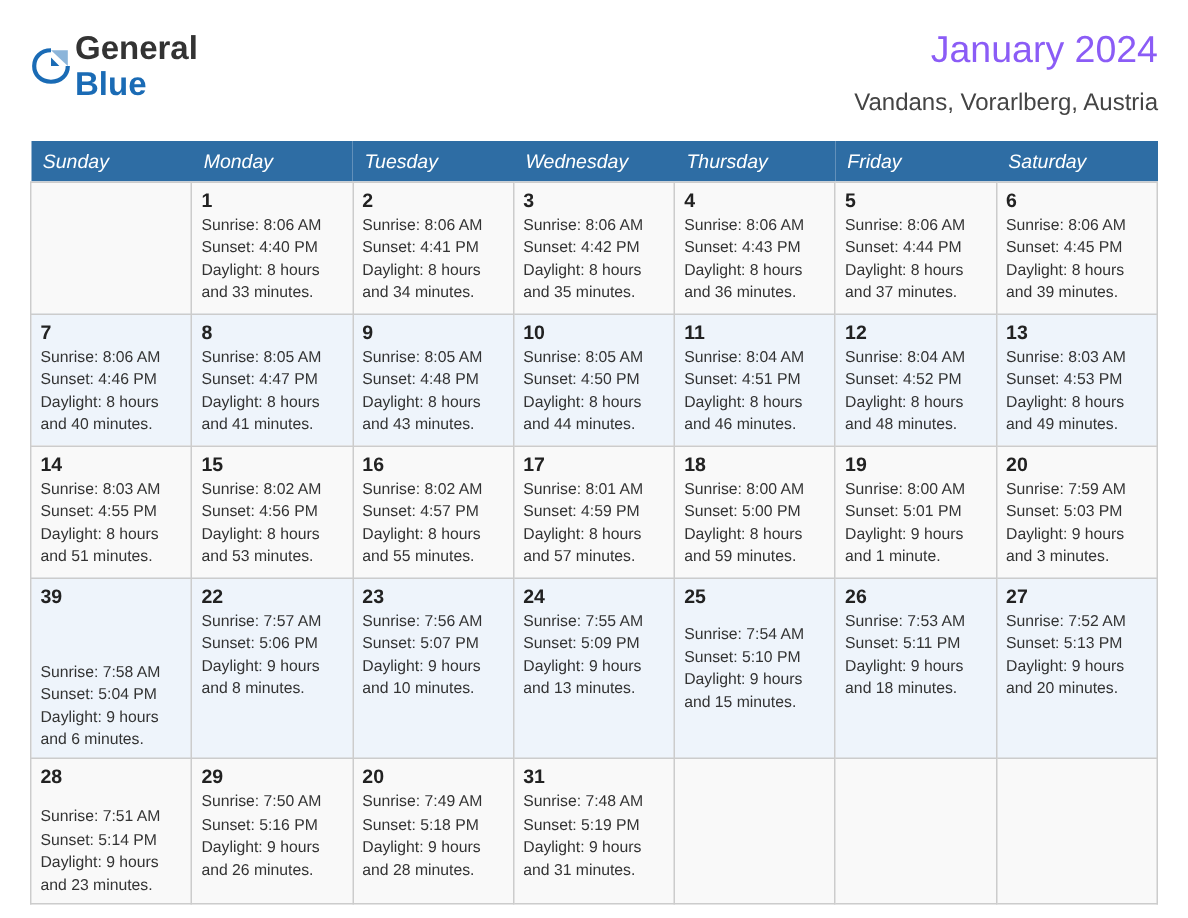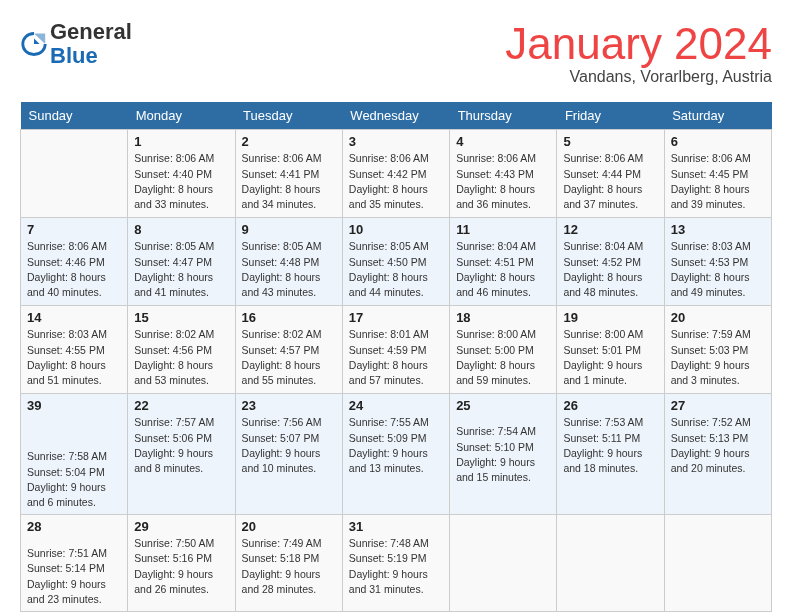--- a/index.html
+++ b/index.html
@@ -27,41 +27,43 @@
     }
     .logo-general { color: #333; }
     .logo-blue { color: #1a6bb5; margin-top: 24px; }
     .logo-icon {
       width: 28px;
       height: 28px;
       margin-right: 2px;
     }
     .title-block { text-align: right; }
     .month-title {
-      font-size: 44px;
+      font-size: 25px;
       font-weight: normal;
-      color: #ef4444;
+      color: #8b5cf6;
       line-height: 1.1;
     }
     .location-title {
       font-size: 16px;
       color: #444;
+      margin-top: 12px;
     }
     table {
       width: 100%;
       border-collapse: collapse;
       font-size: 11px;
     }
     thead tr th {
       background-color: #2e6da4;
       color: #fff;
       text-align: left;
       padding: 6px 8px;
       font-size: 13px;
       font-weight: normal;
+      font-style: italic;
     }
     tbody tr td {
       border: 1px solid #ccc;
       vertical-align: top;
       padding: 4px 6px;
       min-height: 80px;
       height: 88px;
       width: 14.28%;
     }
     tbody tr:nth-child(odd) td { background-color: #f9f9f9; }

